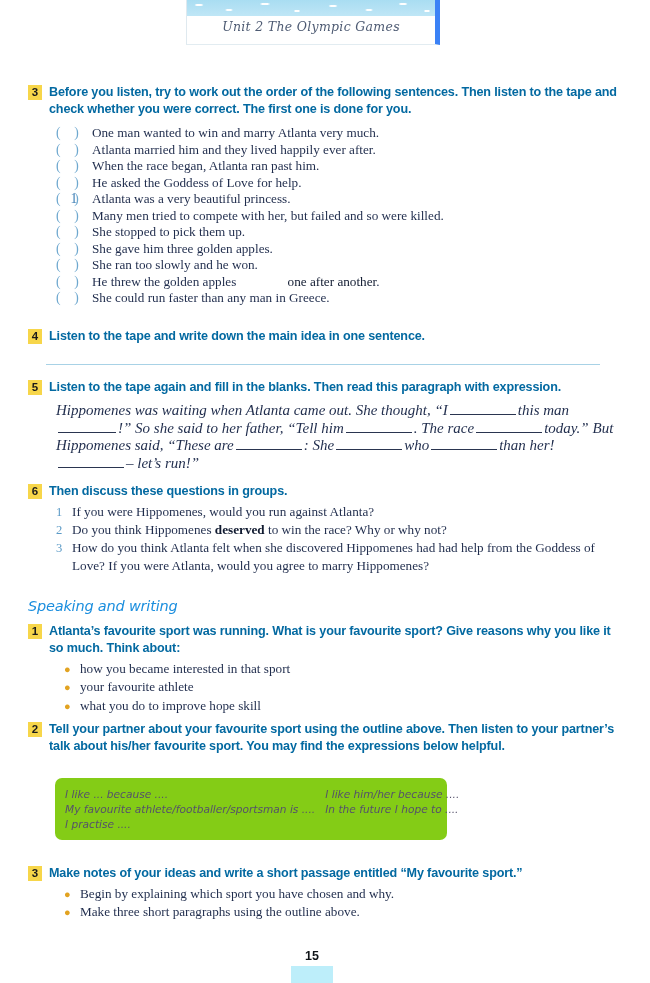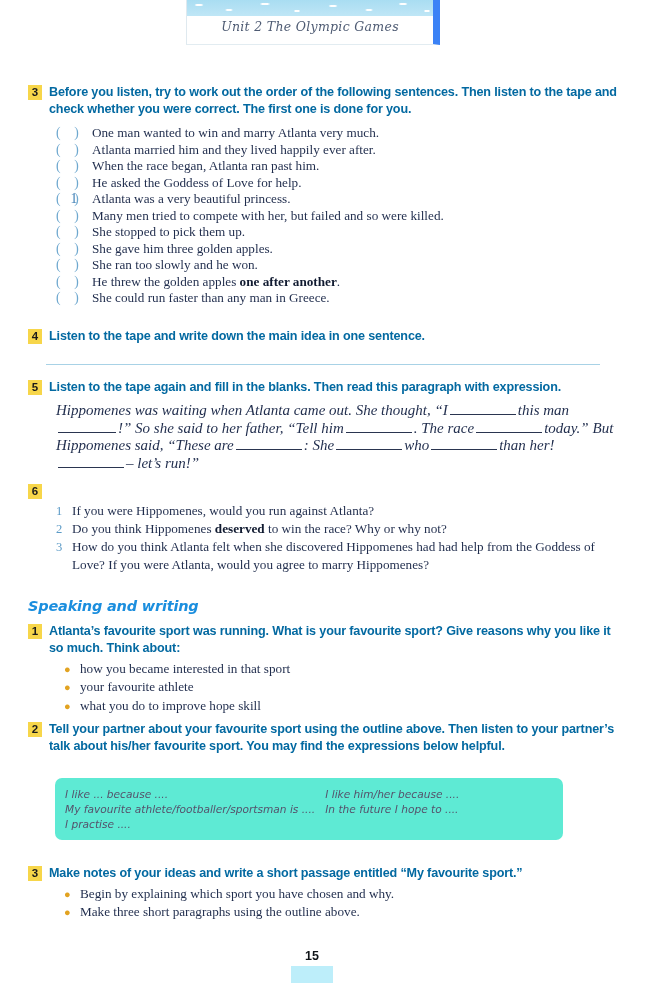--- a/index.html
+++ b/index.html
@@ -18,21 +18,21 @@
 
   
   .header-band {
     position: absolute;
     left: 186px;
     top: 0;
     width: 254px;
     height: 45px;
     background: #ffffff;
     border-left: 1px solid #dfe9ef;
-    border-right: 7px solid #3b82f6;
+    border-right: 5px solid #3b82f6;
     border-bottom: 1px solid #e2ecf1;
     box-sizing: border-box;
   }
   .header-texture {
     position: absolute;
     left: 0;
     top: 0;
     right: 0;
     height: 16px;
     background:
@@ -113,21 +113,21 @@
   }
   .paren .slot {
     position: absolute;
     left: 11px;
     top: 0;
     width: 14px;
     text-align: center;
     color: #3f7fb5;
   }
   .order-text { flex: 1 1 auto; }
-  .order-text b { font-weight: bold; color: #101a30; }
+  .order-text b { font-weight: normal; color: #101a30; margin-left: 48px; }
 
   
   .rule-line {
     position: absolute;
     left: 46px;
     width: 554px;
     height: 1px;
     background: #a8d2e6;
   }
 
@@ -170,21 +170,21 @@
   }
   .qtext { flex: 1 1 auto; }
   .qtext b { font-weight: bold; color: #101a30; }
 
   
   .section-heading {
     position: absolute;
     left: 28px;
     font-family: "DejaVu Sans", sans-serif;
     font-style: italic;
-    font-weight: bold;
+    font-weight: normal;
     font-size: 14.5px;
     color: #1b8ede;
     letter-spacing: -0.2px;
   }
 
   
   .blist {
     margin-top: 3px;
     padding-left: 36px;
   }
@@ -202,23 +202,23 @@
     font-size: 11px;
     line-height: 17.4px;
   }
   .btext { flex: 1 1 auto; }
 
   
   .pinkbox {
     position: absolute;
     left: 55px;
     top: 778px;
-    width: 508px;
+    width: 392px;
     height: 62px;
-    background: #5eead4;
+    background: #84cc16;
     border-radius: 7px;
     display: flex;
   }
   .pink-col {
     flex: 1 1 50%;
     padding: 9px 0 0 10px;
     box-sizing: border-box;
   }
   .pink-line {
     font-family: "DejaVu Sans", sans-serif;
@@ -333,20 +333,21 @@
   <div class="ex-head">
     <div class="num-badge">5</div>
     <div class="instr">Listen to the tape again and fill in the blanks. Then read this paragraph with expression.</div>
   </div>
   <div class="gapfill"><span>Hippomenes was waiting when Atlanta came out. She thought, “I</span><span class="blank b-lg"></span><span>this man</span><span class="blank b-md"></span><span>!” So she said to her father, “Tell him</span><span class="blank b-lg"></span><span>. The race</span><span class="blank b-lg"></span><span>today.” But Hippomenes said, “These are</span><span class="blank b-lg"></span><span>: She</span><span class="blank b-lg"></span><span>who</span><span class="blank b-lg"></span><span>than her!</span><span class="blank b-lg"></span><span>– let’s run!”</span></div>
 </div>
 
 <div class="ex" style="top:483px;">
   <div class="ex-head">
     <div class="num-badge">6</div>
+    <div class="instr">Then discuss these questions in groups.</div>
   </div>
   <div class="qlist">
     <div class="qrow">
       <span class="qnum">1</span>
       <span class="qtext">If you were Hippomenes, would you run against Atlanta?</span>
     </div>
     <div class="qrow">
       <span class="qnum">2</span>
       <span class="qtext"><span>Do you think Hippomenes </span><b>deserved</b><span> to win the race? Why or why not?</span></span>
     </div>

